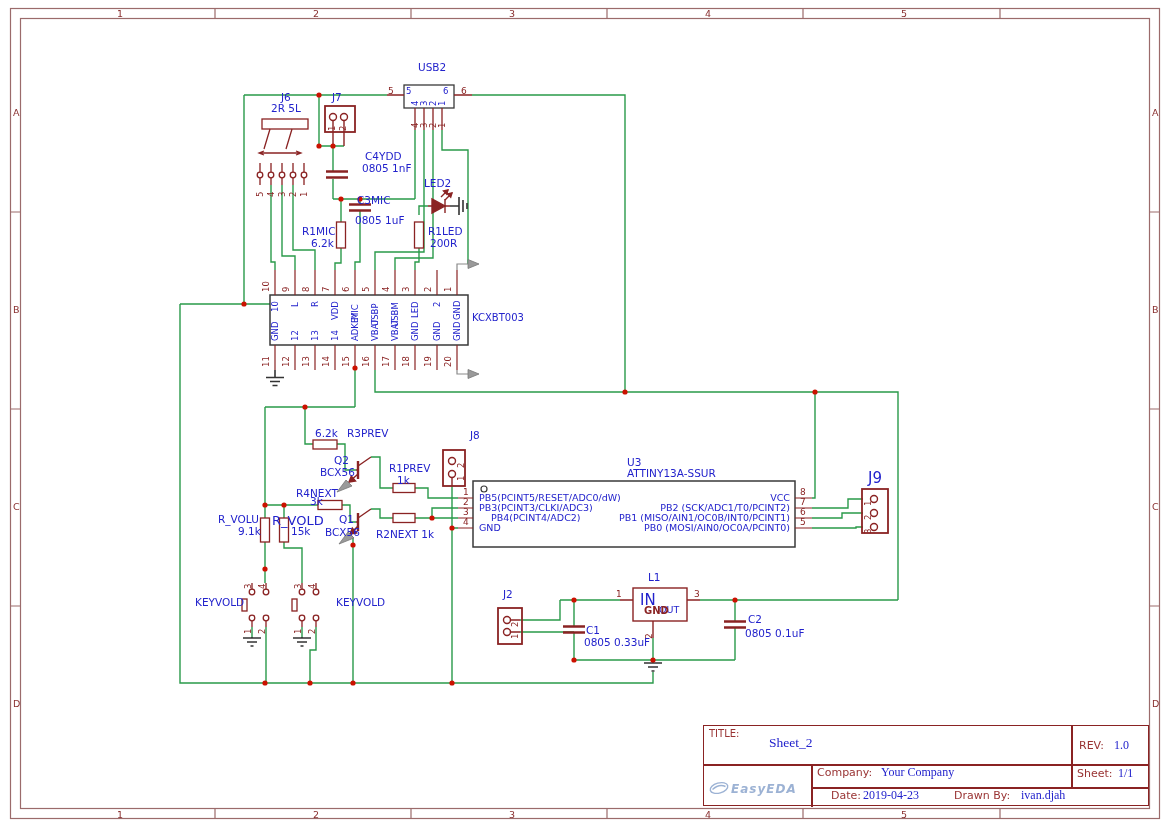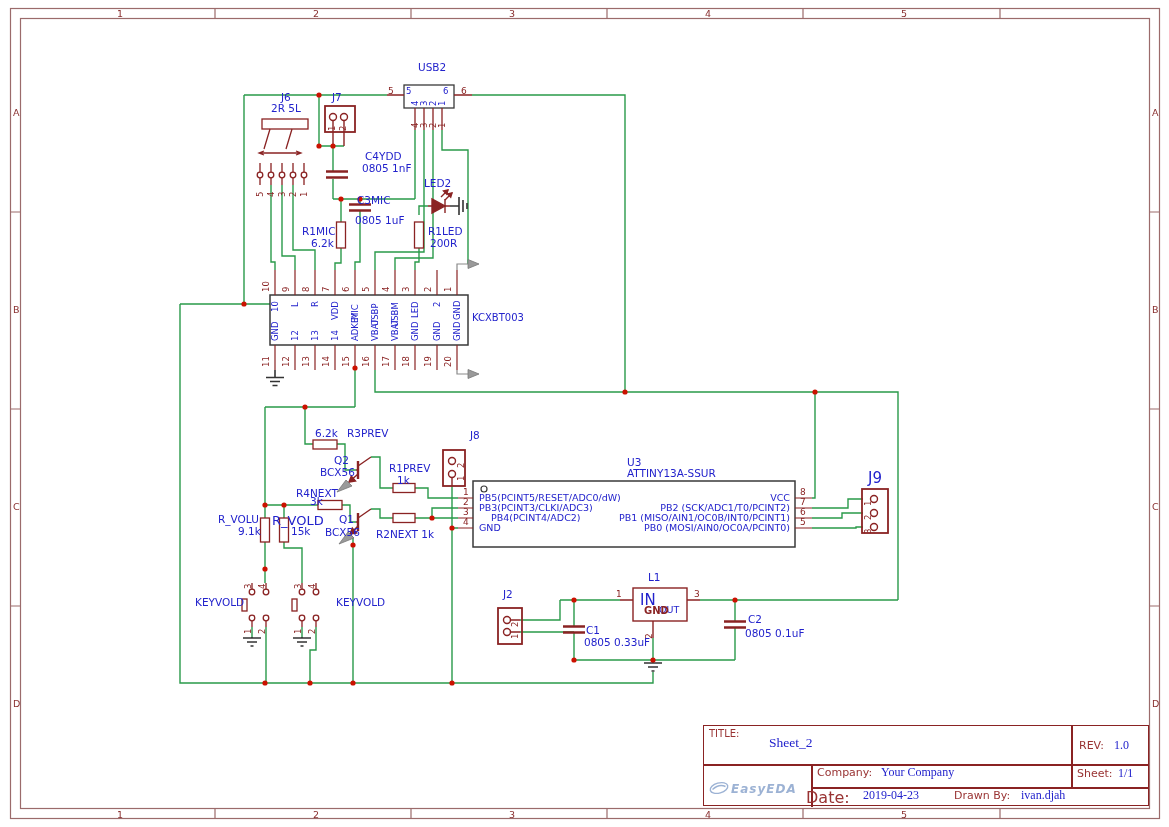--- a/index.html
+++ b/index.html
@@ -388,21 +388,21 @@
     <div class="ln" style="left:107px;top:38px;width:1.5px;height:43px"></div>
 
     <span class="t lab" style="left:5px;top:3px;font-size:10px">TITLE:</span>
     <span class="t val" style="left:65px;top:10px;font-size:13.5px">Sheet_2</span>
     <span class="t lab" style="left:375px;top:14px;font-size:11px">REV:</span>
     <span class="t val" style="left:410px;top:13px;font-size:12px">1.0</span>
     <span class="t lab" style="left:113px;top:41px;font-size:11px">Company:</span>
     <span class="t val" style="left:177px;top:40px;font-size:12px">Your Company</span>
     <span class="t lab" style="left:373px;top:42px;font-size:11px">Sheet:</span>
     <span class="t val" style="left:414px;top:41px;font-size:12px">1/1</span>
-    <span class="t lab" style="left:102px;top:64px;font-size:16px">Date:</span>
+    <span class="t lab" style="left:127px;top:64px;font-size:11px">Date:</span>
     <span class="t val" style="left:159px;top:63px;font-size:12px">2019-04-23</span>
     <span class="t lab" style="left:250px;top:64px;font-size:11px">Drawn By:</span>
     <span class="t val" style="left:317px;top:63px;font-size:12px">ivan.djah</span>
 
     <svg width="102" height="24" style="left:4px;top:50px;position:absolute">
       <g style="stroke:#9cb2d4;fill:none;stroke-width:1.4">
         <ellipse cx="11" cy="12" rx="9" ry="5" transform="rotate(-16 11 12)"></ellipse>
         <path d="M4.5,13.5 Q11,7.5 17.5,10.5"></path>
       </g>
       <text x="23" y="17" class="logo-text" style="font-size:12px;fill:#9cb2d4;font-family:'DejaVu Sans',sans-serif">EasyEDA</text>

